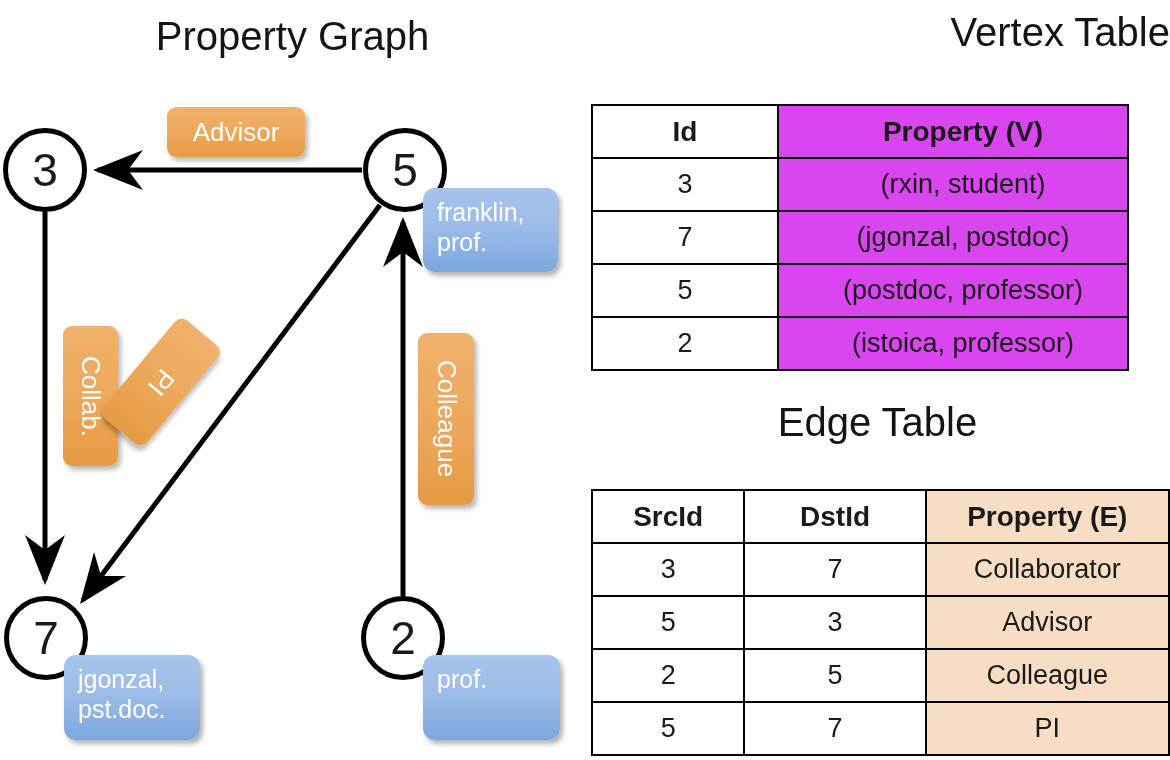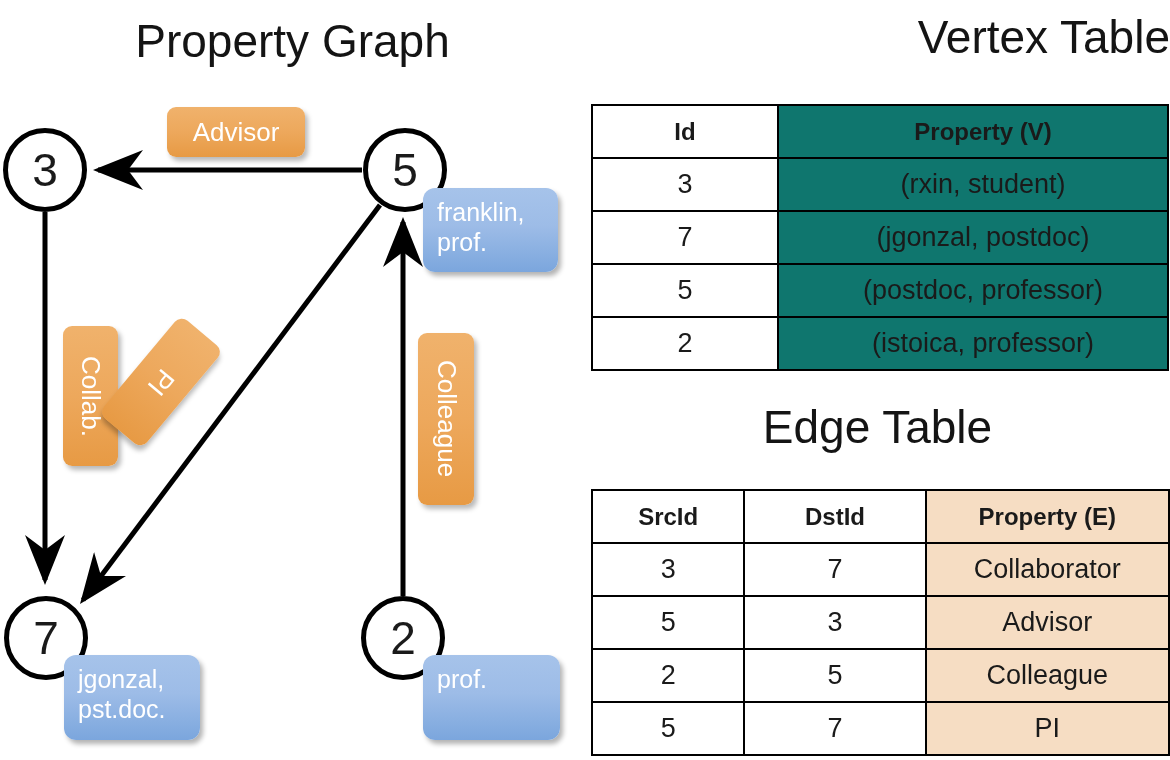--- a/index.html
+++ b/index.html
@@ -14,21 +14,21 @@
     overflow: hidden;
     font-family: "Liberation Sans", sans-serif;
     color: #1a1a1a;
   }
 
   
   .title {
     position: absolute;
     font-family: "Liberation Sans", sans-serif;
     font-weight: 300;
-    font-size: 46px;
+    font-size: 40px;
     letter-spacing: 0px;
     color: #141414;
     white-space: nowrap;
     text-align: center;
   }
   #title-property-graph { left: 0px;   top: 14px;  width: 585px; }
   #title-vertex-table   { left: 585px; top: 10px;  width: 585px; text-align: right; }
   #title-edge-table     { left: 585px; top: 400px; width: 585px; }
 
   
@@ -120,26 +120,26 @@
     text-align: center;
     font-weight: 400;
     font-size: 27px;
     color: #1a1a1a;
     padding: 0;
     height: 53px;
     box-sizing: border-box;
   }
   .data-table th {
     font-weight: 700;
-    font-size: 24px;
+    font-size: 28px;
   }
 
   #vertex-table { left: 591px; top: 104px; }
   #vertex-table .col-id   { width: 186px; background: #ffffff; }
-  #vertex-table .col-prop { width: 390px; background: #0f766e; padding-left: 20px; }
+  #vertex-table .col-prop { width: 350px; background: #d946ef; padding-left: 20px; }
 
   #edge-table { left: 591px; top: 489px; }
   #edge-table .col-src  { width: 153px; background: #ffffff; }
   #edge-table .col-dst  { width: 182px; background: #ffffff; }
   #edge-table .col-eprop{ width: 244px; background: #f6ddc3; margin-top: 32px; }
 </style>
 </head>
 <body>
 
 <div class="title" id="title-property-graph">Property Graph</div>

